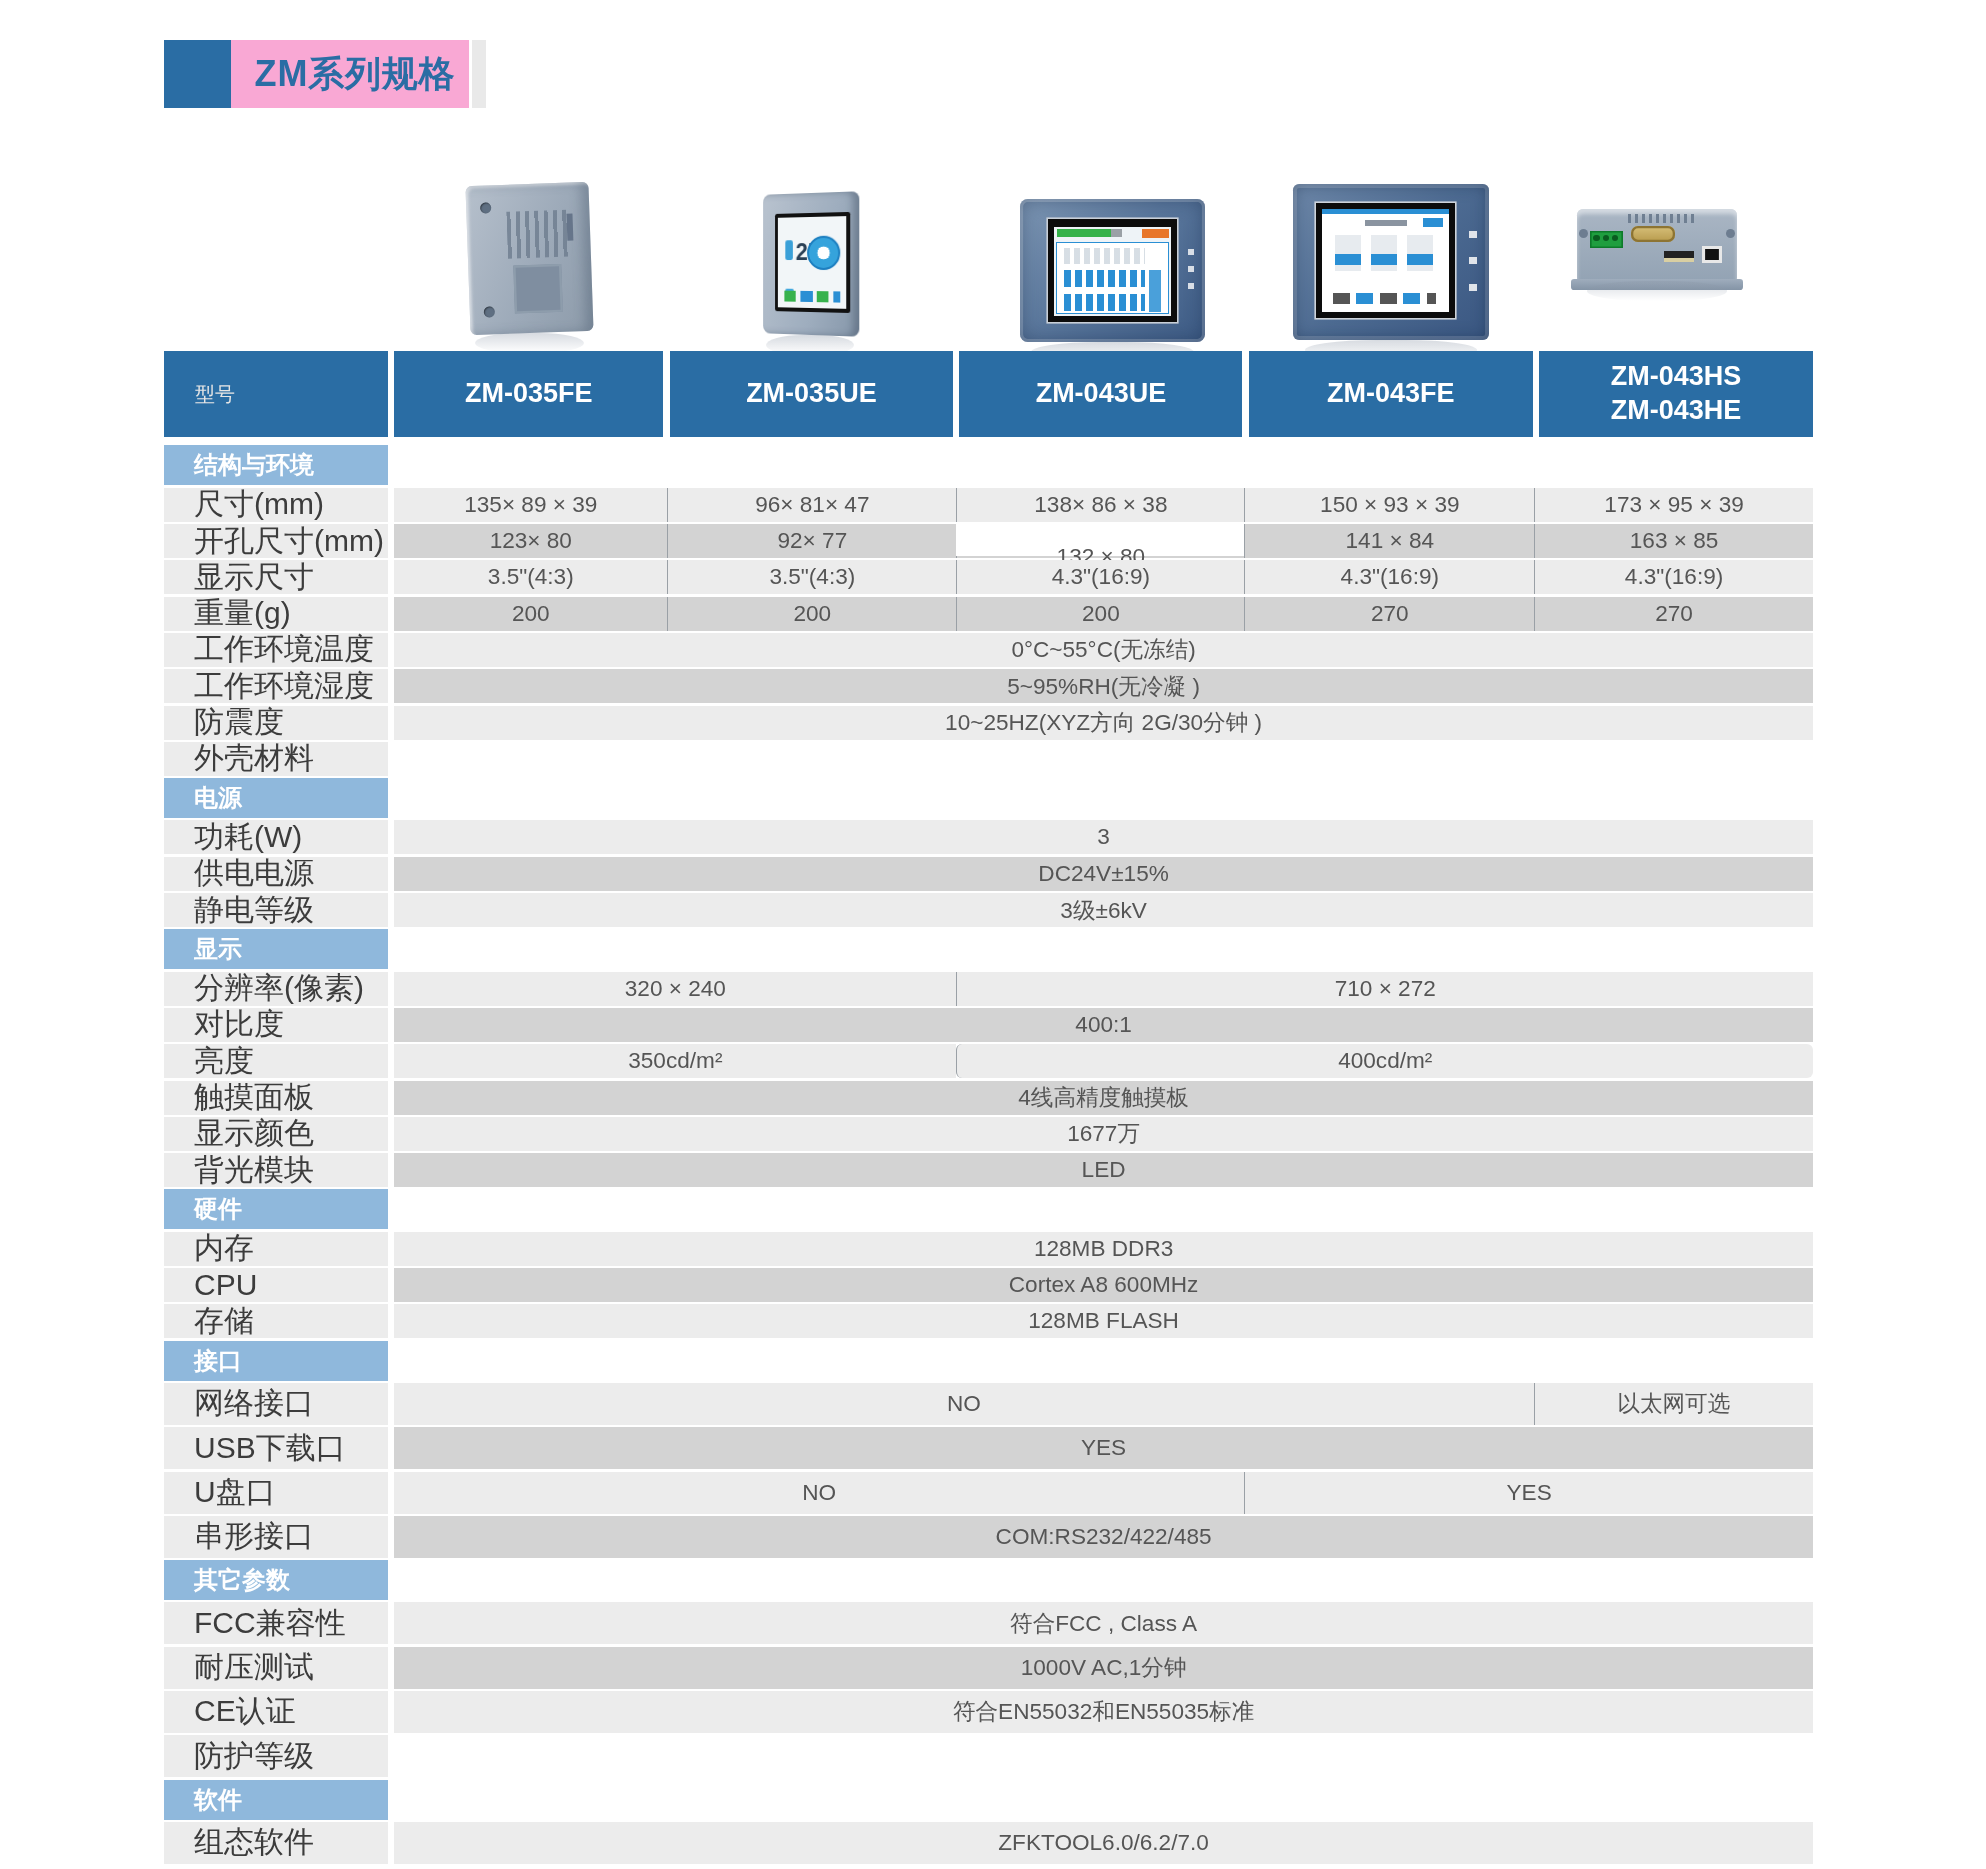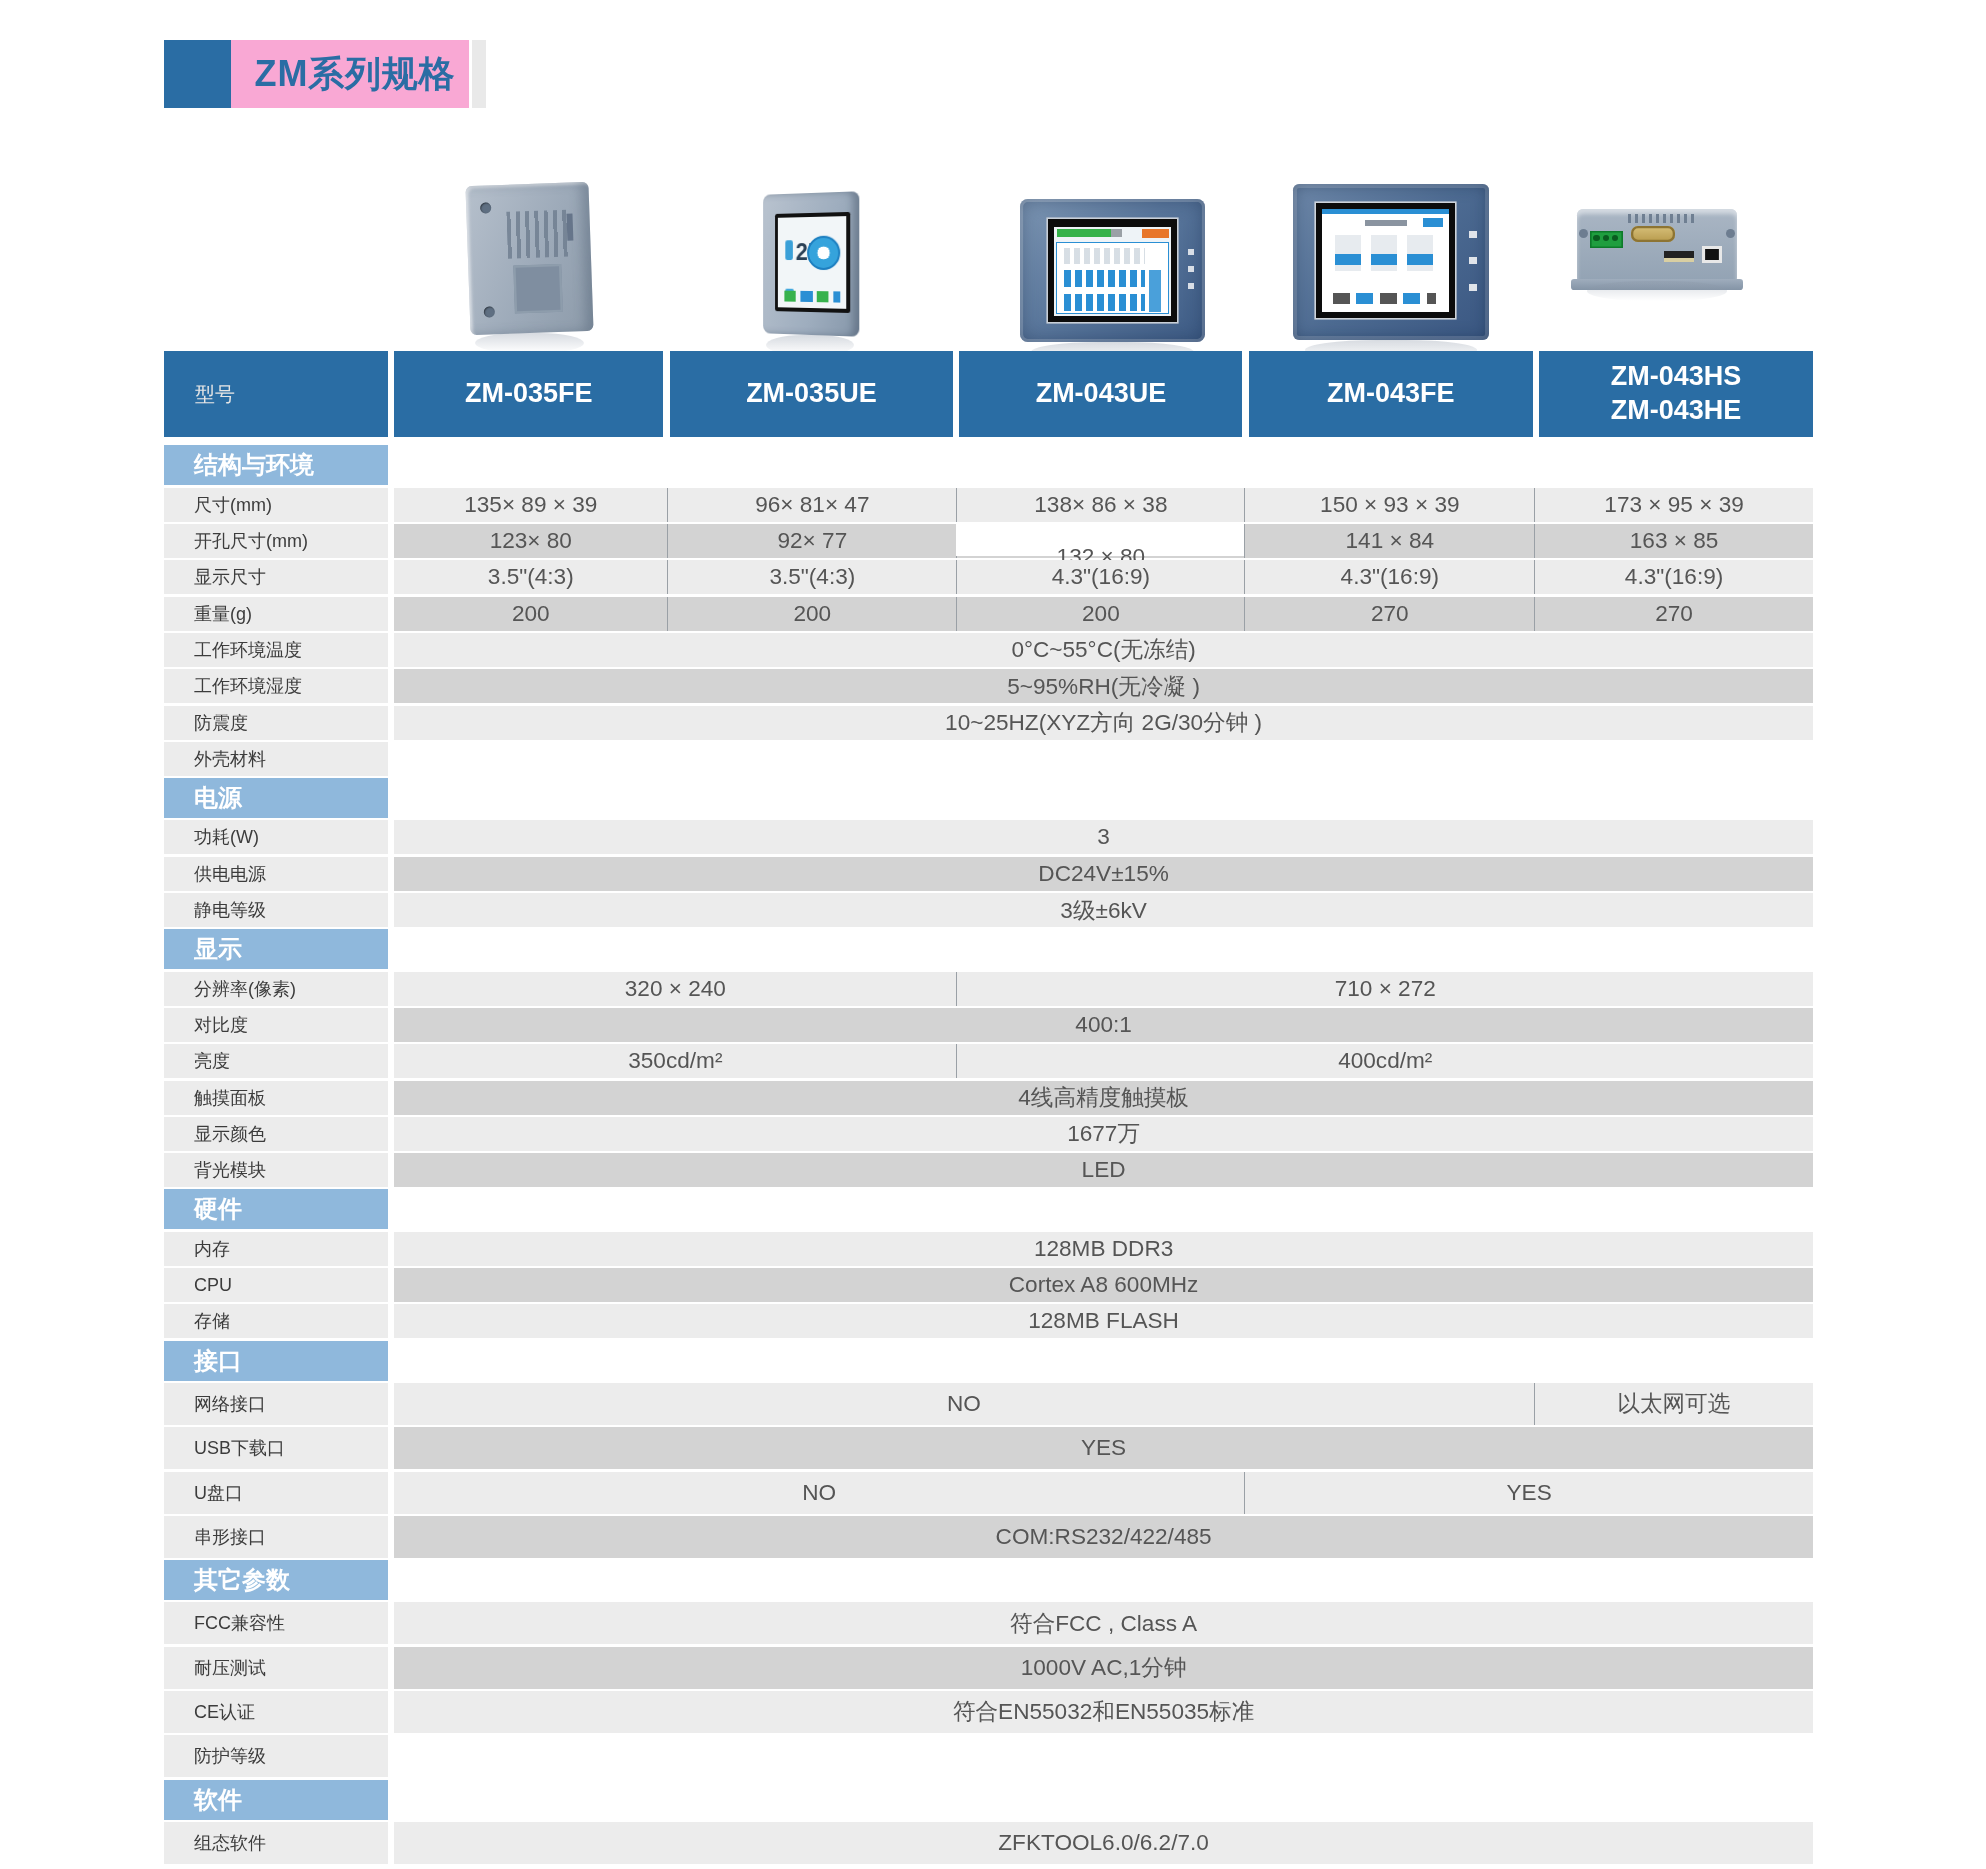--- a/index.html
+++ b/index.html
@@ -109,21 +109,21 @@
     line-height:86px;padding-left:31px;box-sizing:border-box;}
   .hdr-models{flex:1;display:flex;gap:6.2px;margin-left:6.2px;}
   .hdr-cell{background:#2a6da4;color:#fff;font-weight:bold;font-size:27px;
     display:flex;flex-direction:column;justify-content:center;align-items:center;line-height:1.25;}
   .gap-under-header{height:6.2px;}
   .sec{height:40px;margin-top:2.3px;display:flex;}
   .sec-label{width:224px;background:#8fb8dc;color:#fff;font-weight:bold;font-size:24px;
     line-height:40px;padding-left:30px;box-sizing:border-box;}
   .row{display:flex;height:34px;margin-top:2.3px;}
   .row.tall{height:42px;border-radius:10px;}
-  .row-label{flex:0 0 224px;background:#ececec;color:#3c3c3c;font-size:18px;
+  .row-label{flex:0 0 224px;background:#ececec;color:#3c3c3c;font-size:30px;
     padding-left:30px;box-sizing:border-box;display:flex;align-items:center;}
   .row-values{flex:1;display:flex;margin-left:6.2px;}
   .cell{display:flex;align-items:center;justify-content:center;font-size:22.6px;color:#555;
     box-sizing:border-box;}
   .cell + .cell{border-left:1.6px solid #9aa0a6;}
   .cell.light{background:#ececec;} .cell.dark{background:#d3d3d3;}
 </style>
 </head>
 <body>
 
@@ -326,21 +326,21 @@
       <div class="row">
         <div class="row-label">对比度</div>
         <div class="row-values">
           <div class="cell dark" style="flex: 1823 1 0px;">400:1</div>
         </div>
       </div>
       <div class="row">
         <div class="row-label">亮度</div>
         <div class="row-values">
           <div class="cell light" style="flex: 723 1 0px;">350cd/m²</div>
-          <div class="cell light" style="flex: 1100 1 0px;">400cd/m²</div>
+          <div class="cell light" style="flex: 1100 1 0px; border-radius: 6px;">400cd/m²</div>
         </div>
       </div>
       <div class="row">
         <div class="row-label">触摸面板</div>
         <div class="row-values">
           <div class="cell dark" style="flex: 1823 1 0px;">4线高精度触摸板</div>
         </div>
       </div>
       <div class="row">
         <div class="row-label">显示颜色</div>

